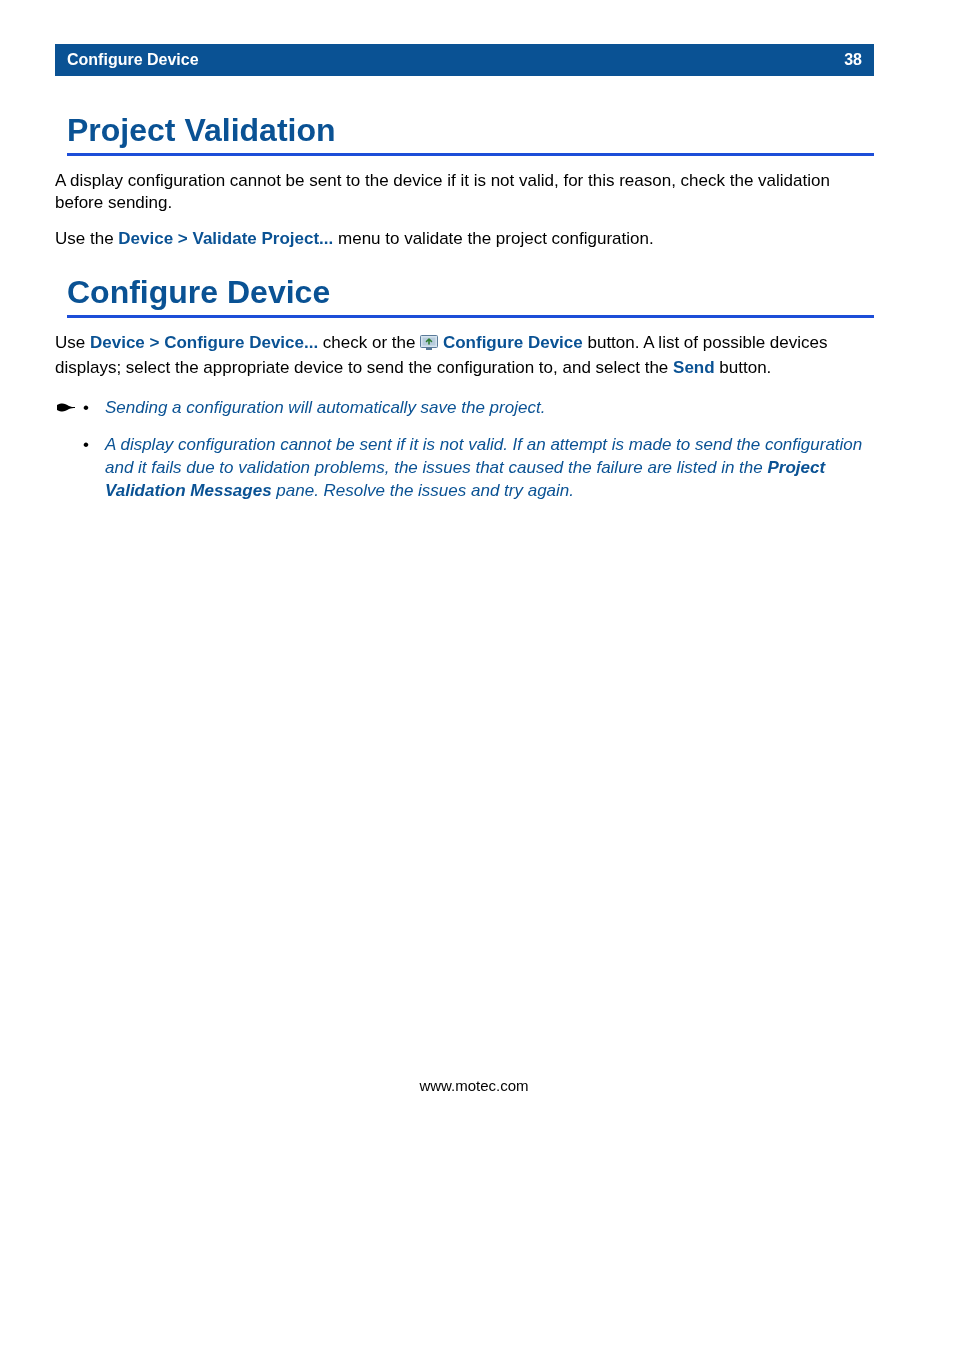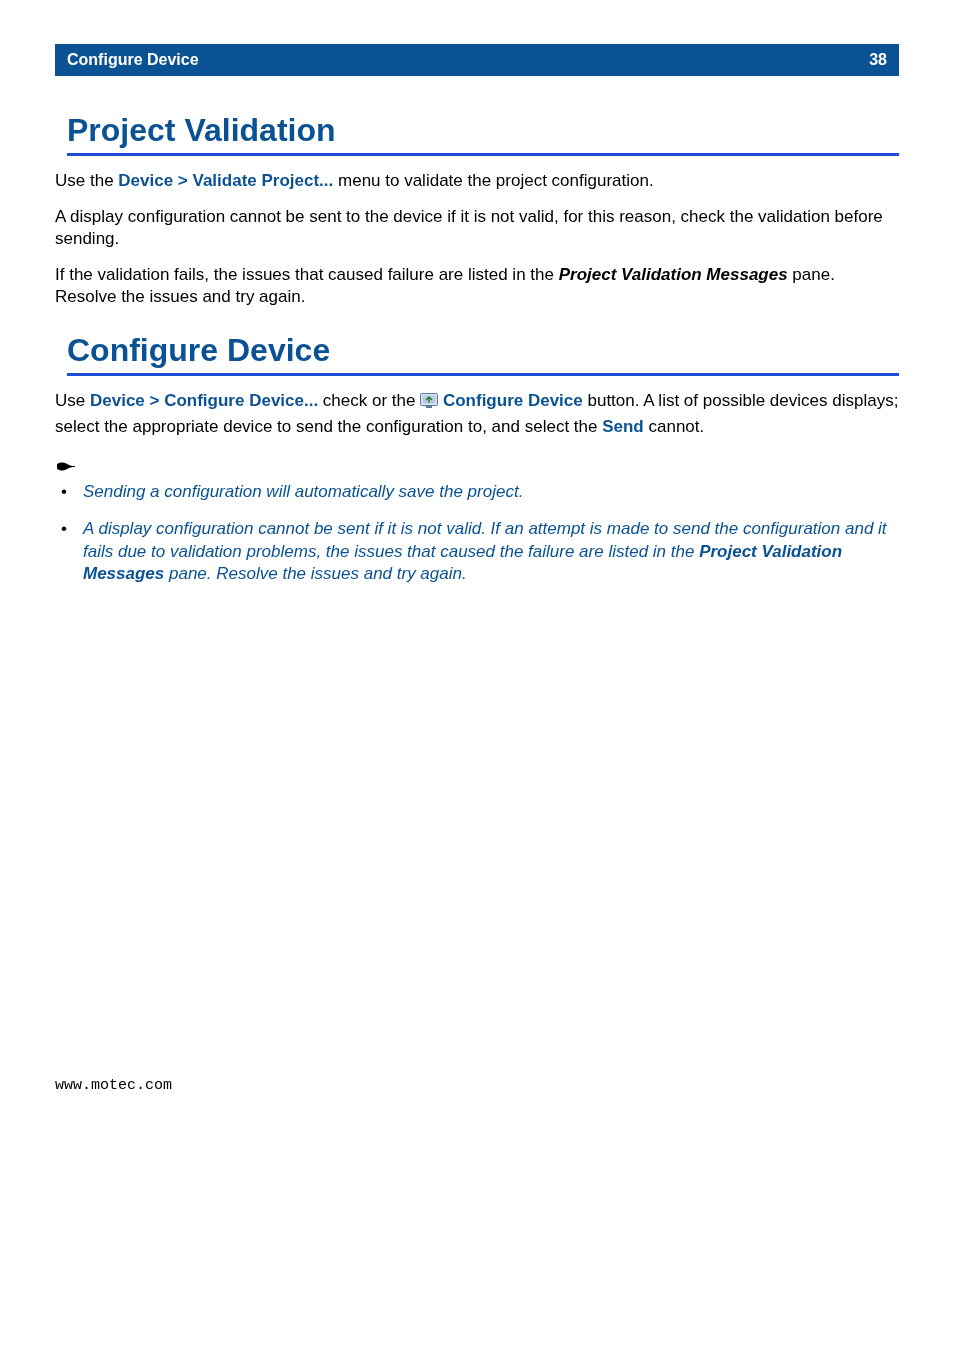--- a/index.html
+++ b/index.html
@@ -9,21 +9,21 @@
     width: 954px;
     height: 1351px;
     background: #fff;
     font-family: "Helvetica Neue", Helvetica, Arial, sans-serif;
     color: #000;
   }
   .page {
     position: relative;
     width: 954px;
     height: 1138px;
-    padding: 44px 55px 0 55px;
+    padding: 44px 80px 0 55px;
   }
   .header-bar {
     background: #0a5294;
     color: #fff;
     font-weight: 700;
     font-size: 16px;
     padding: 7px 12px 7px 12px;
     display: flex;
     justify-content: space-between;
     font-stretch: condensed;
@@ -56,21 +56,20 @@
   }
   .para2 { margin-top: 14px; }
   .inline-icon {
     display: inline-block;
     vertical-align: -3px;
   }
   .note-block {
     display: flex;
     align-items: flex-start;
     margin-top: 18px;
-    flex-direction: column;
   }
   .note-pointer {
     width: 22px;
     flex: 0 0 22px;
     margin-top: 3px;
   }
   .note-list {
     flex: 1;
     list-style: none;
     padding: 0;
@@ -94,58 +93,54 @@
     color: #000;
     font-style: normal;
     font-size: 17px;
   }
   .footer {
     position: absolute;
     bottom: 44px;
     left: 55px;
     right: 61px;
     display: flex;
-    justify-content: flex-start;
+    justify-content: center;
     font-size: 15px;
     font-stretch: condensed;
-    font-family: Liberation Mono, monospace;
   }
 </style>
 </head>
 <body>
 
 <div class="page">
 
   <div class="header-bar">
     <span>Configure Device</span>
     <span>38</span>
   </div>
 
   <div class="section-title">Project Validation</div>
 
+  <p class="body-text">A display configuration cannot be sent to the device if it is not valid, for this reason, check the validation before sending.</p>
+
   <p class="body-text para2">
     <span>Use the </span><span class="link">Device &gt; Validate Project...</span><span> menu to validate the project configuration.</span>
   </p>
 
-  <p class="body-text">A display configuration cannot be sent to the device if it is not valid, for this reason, check the validation before sending.</p>
-
-  <p class="body-text para2">
-    <span>If the validation fails, the issues that caused failure are listed in the </span><span class="boldital">Project Validation Messages</span><span> pane. Resolve the issues and try again.</span>
-  </p>
 
   <div class="section-title second">Configure Device</div>
 
   <p class="body-text">
     <span>Use </span><span class="link">Device &gt; Configure Device...</span><span> check or the </span><span class="inline-icon"><svg width="18" height="16" viewBox="0 0 18 16">
           <rect x="0.5" y="0.5" width="17" height="12" rx="1" fill="#d6e4ef" stroke="#5a7a99" stroke-width="1"></rect>
           <rect x="2.5" y="2.5" width="13" height="8" fill="#b7ccdc"></rect>
           <rect x="6" y="13" width="6" height="2" fill="#5a7a99"></rect>
           <path d="M9 4 L9 9 M6.5 6.5 L9 4 L11.5 6.5" stroke="#2e7d32" stroke-width="1.6" fill="none" stroke-linecap="round" stroke-linejoin="round"></path>
         </svg></span>
-    <span class="link">Configure Device</span><span> button. A list of possible devices displays; select the appropriate device to send the configuration to, and select the </span><span class="link">Send</span><span> cannot.</span>
+    <span class="link">Configure Device</span><span> button. A list of possible devices displays; select the appropriate device to send the configuration to, and select the </span><span class="link">Send</span><span> button.</span>
   </p>
 
   <div class="note-block">
     <div class="note-pointer">
       <svg width="22" height="14" viewBox="0 0 22 14">
           <path d="M1 7 L14 7 M14 7 L10 3 M14 7 L10 11" stroke="#000" stroke-width="0" fill="none"></path>
           <path d="M2 5 C8 2, 10 4, 14 6 C16 7, 18 7, 20 7 L20 8 C18 8, 16 8, 14 9 C10 11, 8 13, 2 10 Z" fill="#000"></path>
         </svg>
     </div>
     <ul class="note-list">

